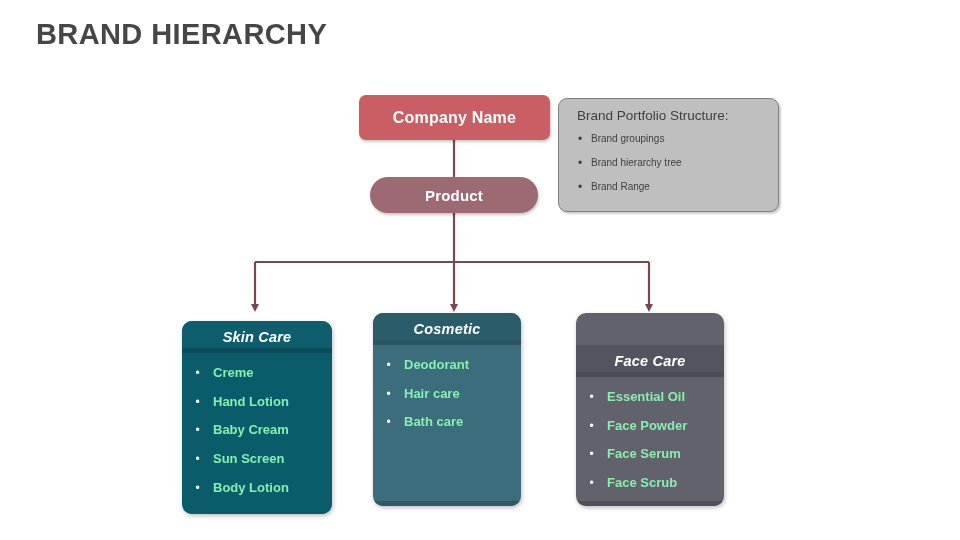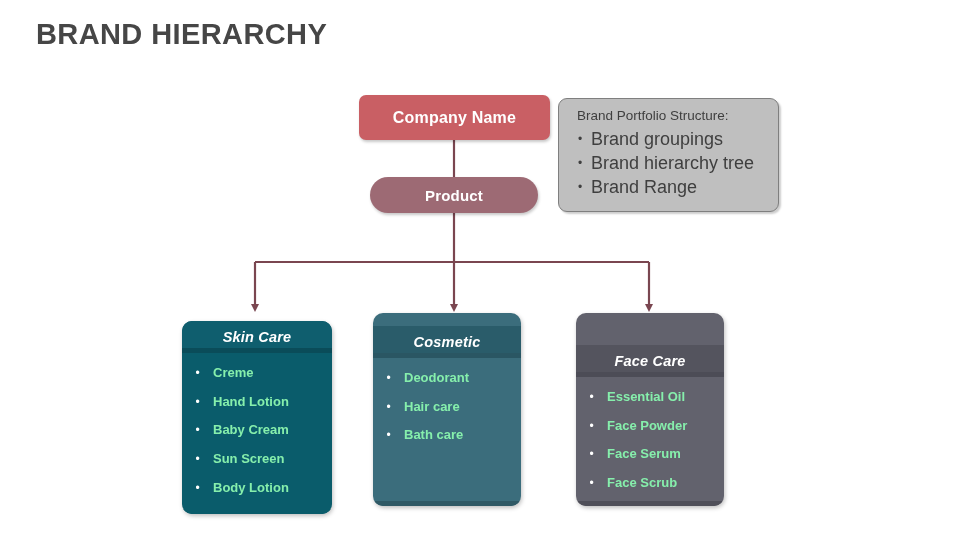--- a/index.html
+++ b/index.html
@@ -111,21 +111,21 @@
   }
   #legend-box .legend-bullet {
     width: 22px;
     flex: 0 0 22px;
     text-align: center;
     color: #3f3f3f;
     font-size: 12px;
     line-height: 16px;
   }
   #legend-box .legend-text {
-    font-size: 18px;
+    font-size: 10px;
     color: #3f3f3f;
     line-height: 16px;
     white-space: nowrap;
   }
 
   
   .category-card {
     position: absolute;
     top: 313px;
     height: 193px;
@@ -266,21 +266,21 @@
       </div>
       <div class="card-item">
         <span class="card-bullet">•</span>
         <span class="card-text">Body Lotion</span>
       </div>
     </div>
     <div class="card-footer" style="background: rgb(10, 92, 107);"></div>
   </div>
 
   <div class="category-card" id="card-cosmetic" style="background: rgb(59, 109, 124);">
-    <div class="category-header" style="background: rgb(42, 92, 106); margin-top: 13px;">
+    <div class="category-header" style="background: rgb(42, 92, 106);">
       <span class="htext">Cosmetic</span>
       <div class="header-divider" style="background: rgb(42, 86, 99);"></div>
     </div>
     <div class="category-body">
       <div class="card-item">
         <span class="card-bullet">•</span>
         <span class="card-text">Deodorant</span>
       </div>
       <div class="card-item">
         <span class="card-bullet">•</span>

